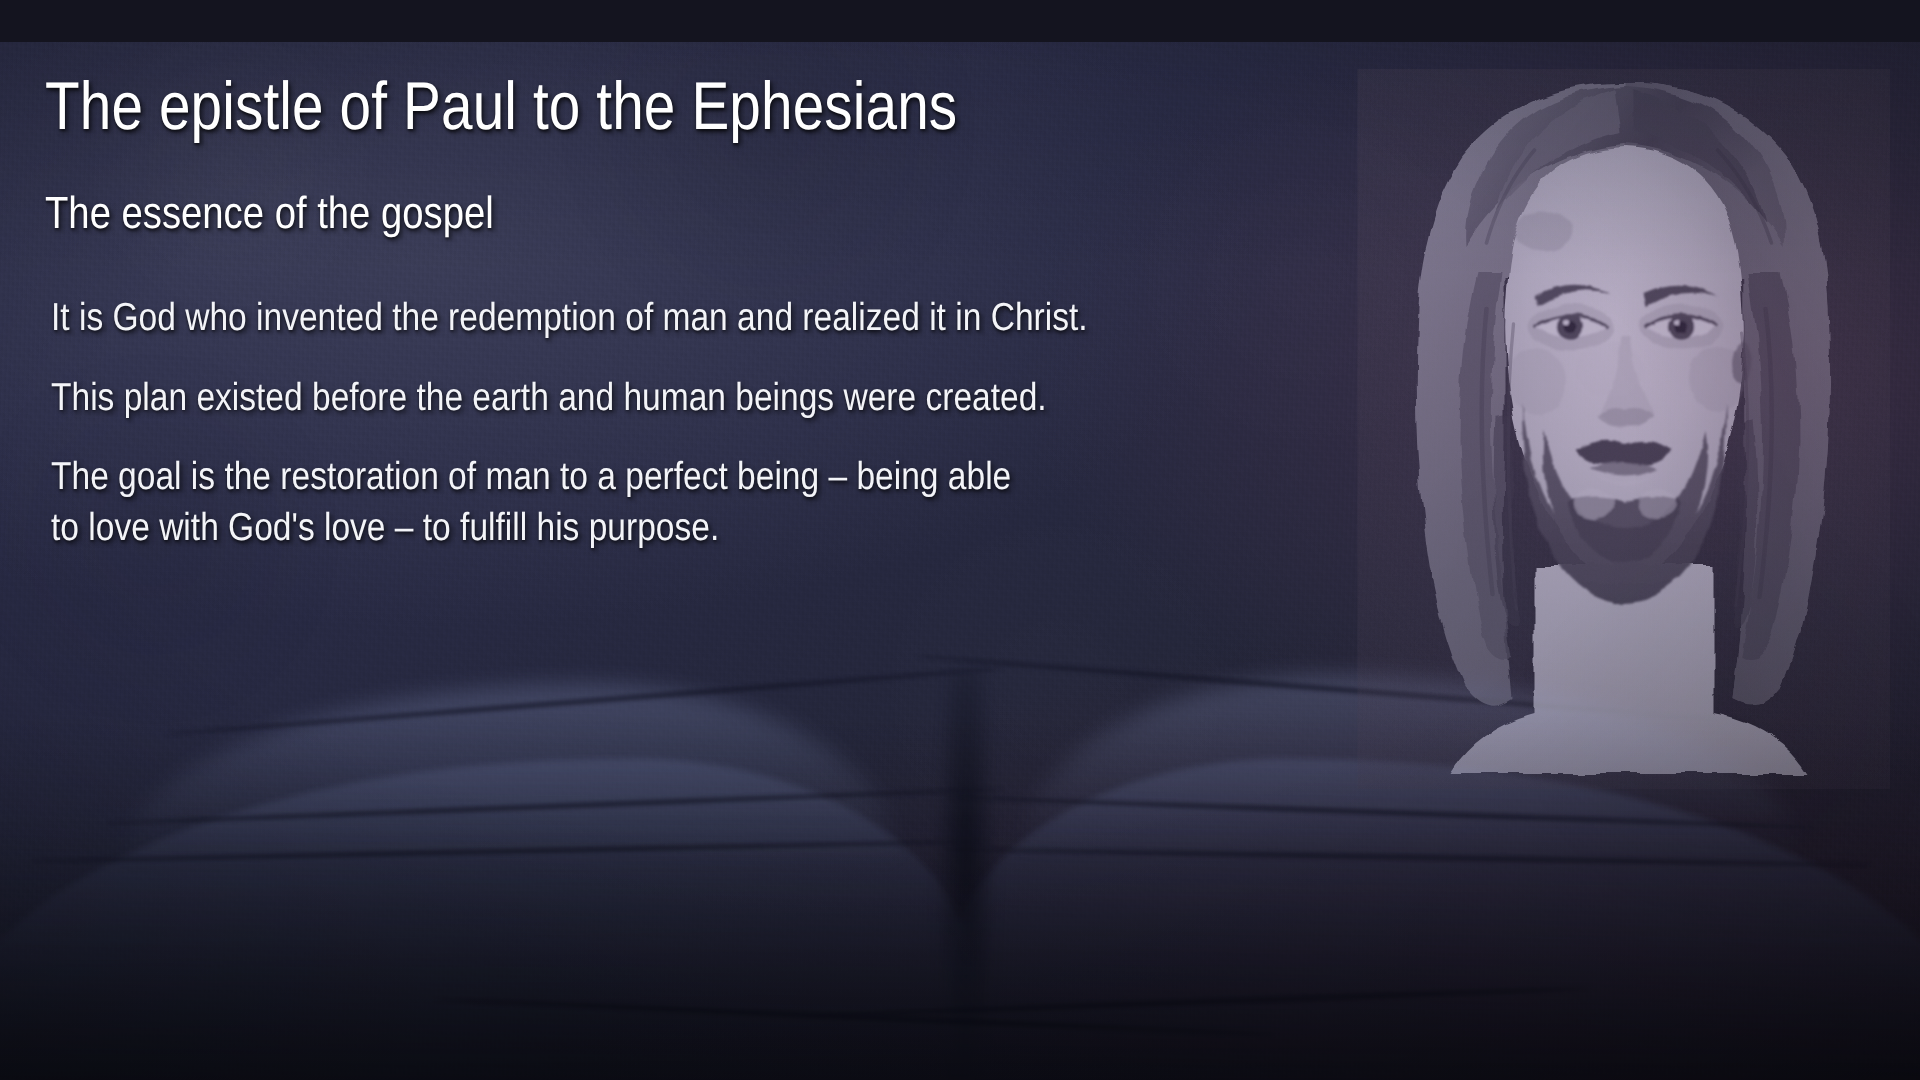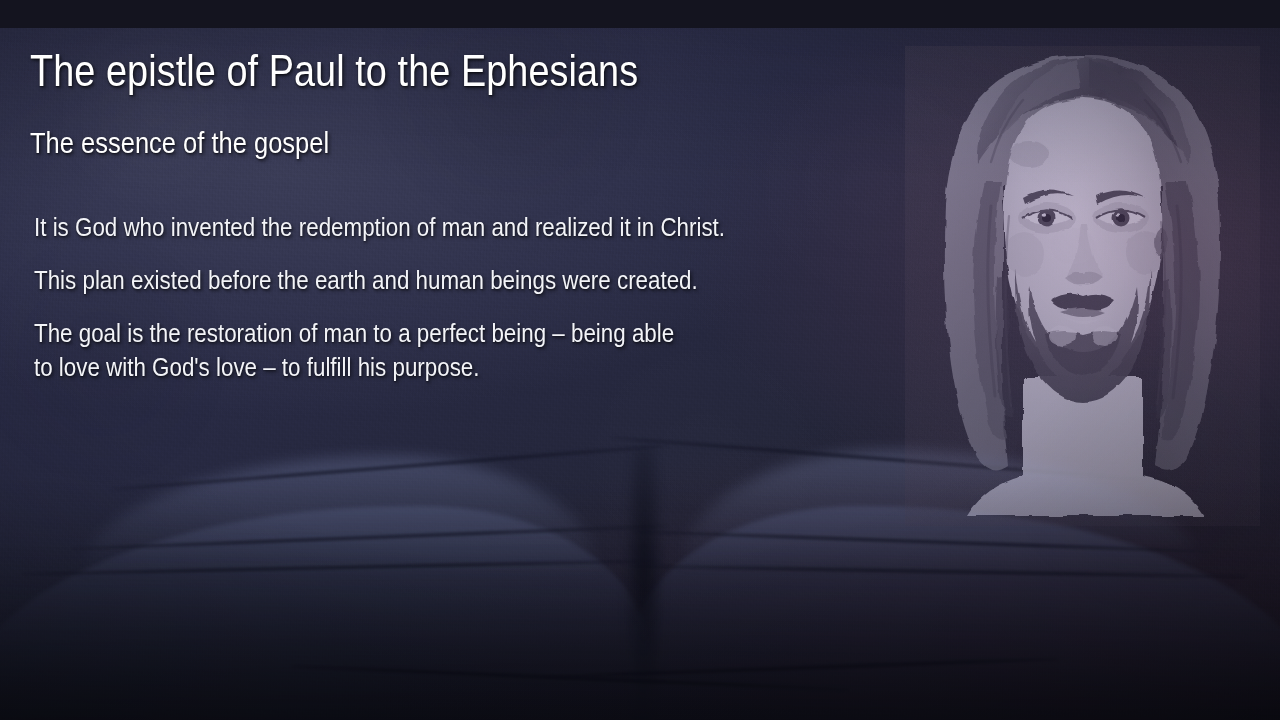--- a/index.html
+++ b/index.html
@@ -171,21 +171,21 @@
     font-weight: 400;
     color: #ffffff;
     transform: scaleX(.85);
     transform-origin: left top;
     white-space: nowrap;
     text-shadow: 2px 2px 4px rgba(0,0,0,.62), 0 1px 2px rgba(0,0,0,.5);
   }
   .body-block {
     position: absolute;
     left: 34px;
-    top: 182px;
+    top: 166px;
     width: 900px;
   }
   .body-para {
     font-size: 26px;
     font-weight: 300;
     color: #f3f4f8;
     transform: scaleX(.86);
     transform-origin: left top;
     white-space: nowrap;
     line-height: 34px;

